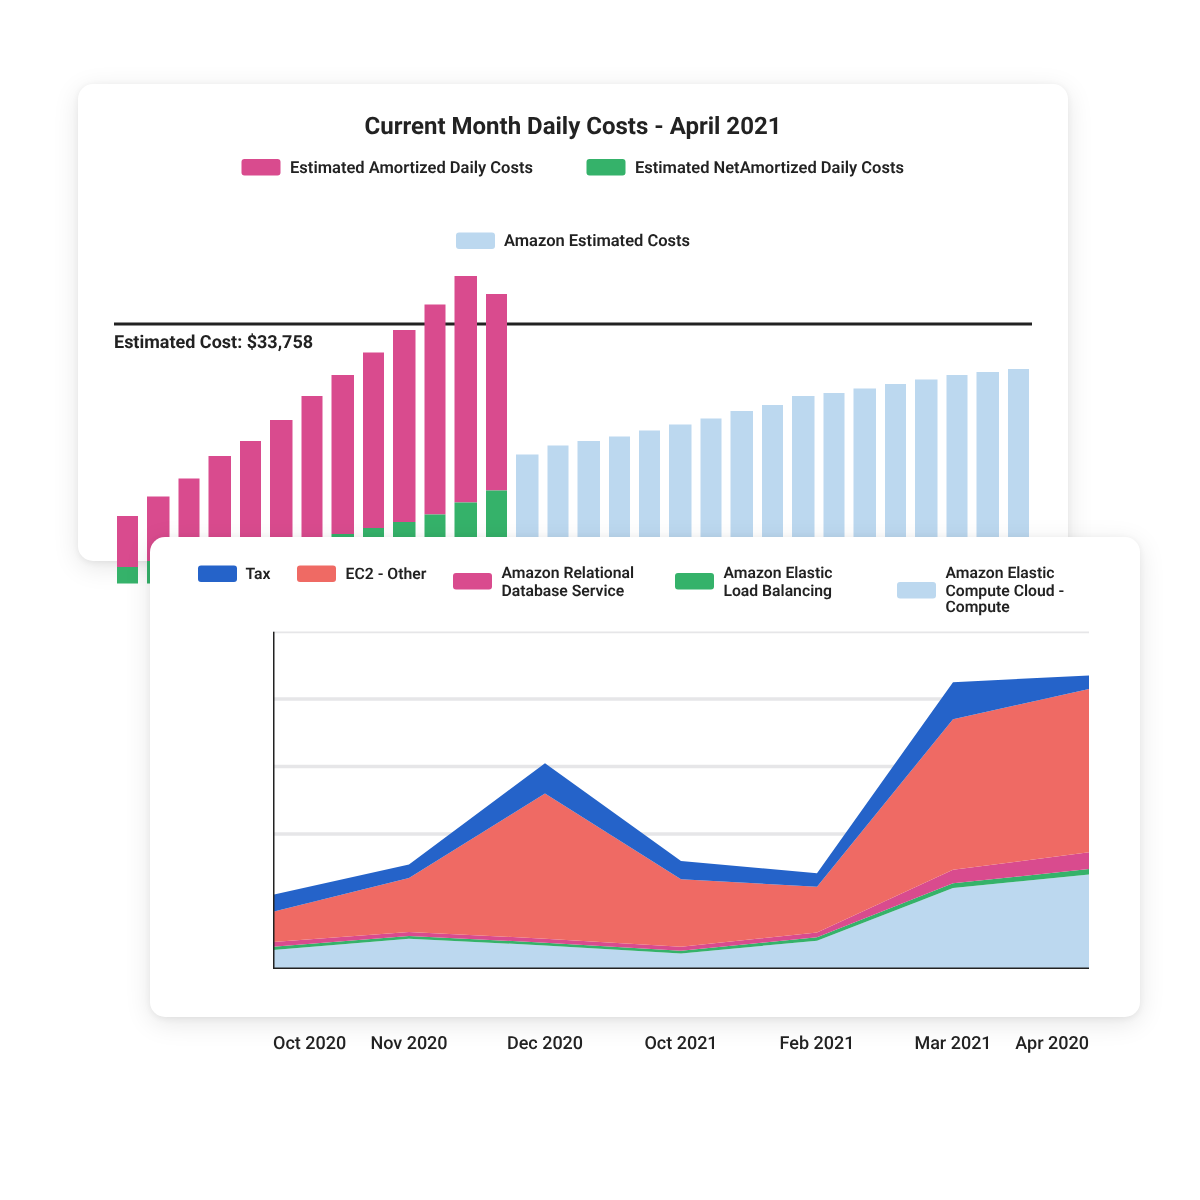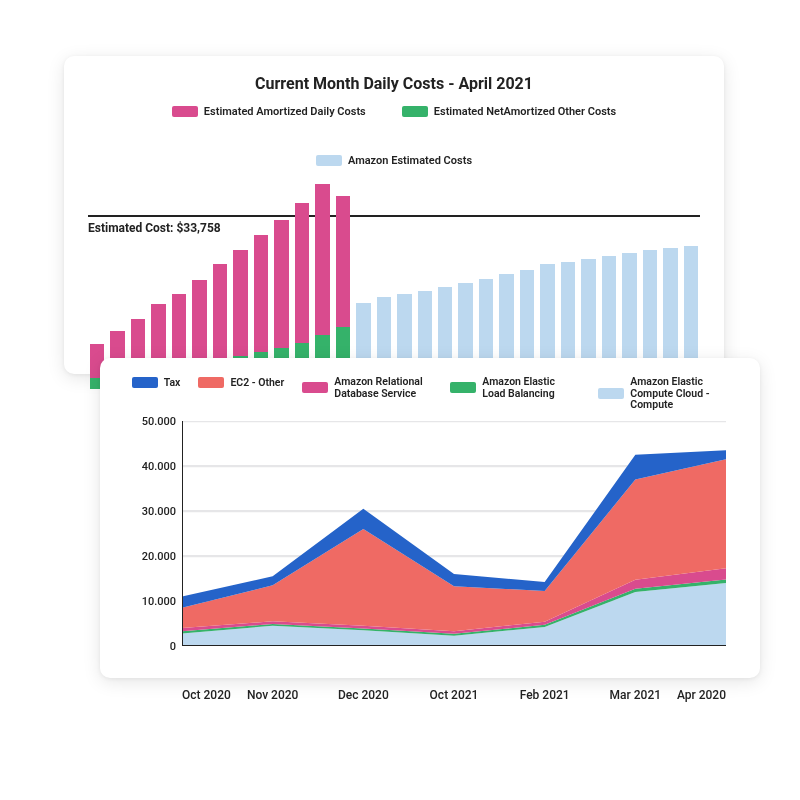--- a/index.html
+++ b/index.html
@@ -12,21 +12,21 @@
     overflow: hidden;
   }
   .card {
     position: absolute;
     background: #fff;
     border-radius: 10px;
     box-shadow: 0 4px 18px rgba(0,0,0,0.10), 0 1px 4px rgba(0,0,0,0.06);
   }
   
   .card-top {
-    left: 64px;
+    left: 52px;
     top: 56px;
     width: 660px;
     height: 318px;
     padding: 18px 24px 10px 24px;
   }
   .title {
     font-size: 16px;
     font-weight: 700;
     text-align: center;
     color: #222;
@@ -145,21 +145,21 @@
 
 <div class="card card-top">
   <div class="title">Current Month Daily Costs - April 2021</div>
   <div class="legend">
     <div class="legend-item">
       <span class="sw pink"></span>
       <span>Estimated Amortized Daily Costs</span>
     </div>
     <div class="legend-item">
       <span class="sw green"></span>
-      <span>Estimated NetAmortized Other Costs</span>
+      <span>Estimated NetAmortized Daily Costs</span>
     </div>
     <div class="legend-item">
       <span class="sw lblue"></span>
       <span>Amazon Estimated Costs</span>
     </div>
   </div>
 
   <div class="bar-area">
     <div class="estimated-line" style="top: 32.1463px;"></div>
     <div class="estimated-label" style="top: 38.1463px;">Estimated Cost: $33,758</div>
@@ -289,28 +289,20 @@
       <span class="sw green"></span>
       <span>Amazon Elastic Load Balancing</span>
     </div>
     <div class="legend-item multi">
       <span class="sw lblue"></span>
       <span>Amazon Elastic Compute Cloud - Compute</span>
     </div>
   </div>
 
   <div class="area-outer">
-    <div class="y-ticks" id="yticks">
-        <div class="y-tick" style="top: 0%;">50.000</div>
-        <div class="y-tick" style="top: 20%;">40.000</div>
-        <div class="y-tick" style="top: 40%;">30.000</div>
-        <div class="y-tick" style="top: 60%;">20.000</div>
-        <div class="y-tick" style="top: 80%;">10.000</div>
-        <div class="y-tick" style="top: 100%;">0</div>
-      </div>
     <div class="area-plot">
       <svg id="areasvg" width="100%" height="100%" viewBox="0 0 100 100" preserveAspectRatio="none">
           <g class="grid">
             <line x1="0" x2="100" y1="100" y2="100"></line>
             <line x1="0" x2="100" y1="80" y2="80"></line>
             <line x1="0" x2="100" y1="60" y2="60"></line>
             <line x1="0" x2="100" y1="40" y2="40"></line>
             <line x1="0" x2="100" y1="19.999999999999996" y2="19.999999999999996"></line>
             <line x1="0" x2="100" y1="0" y2="0"></line>
           </g>

